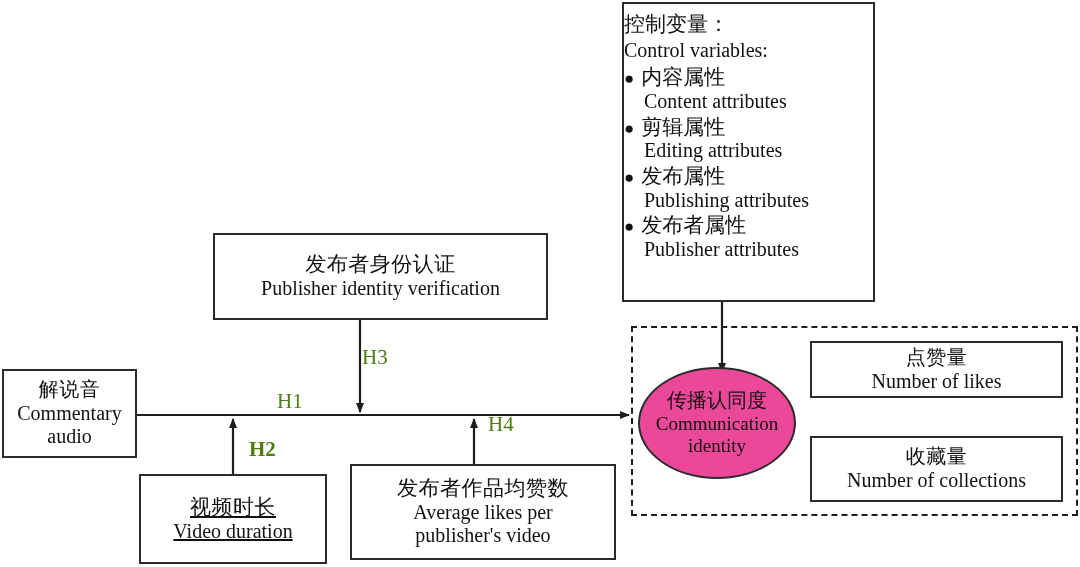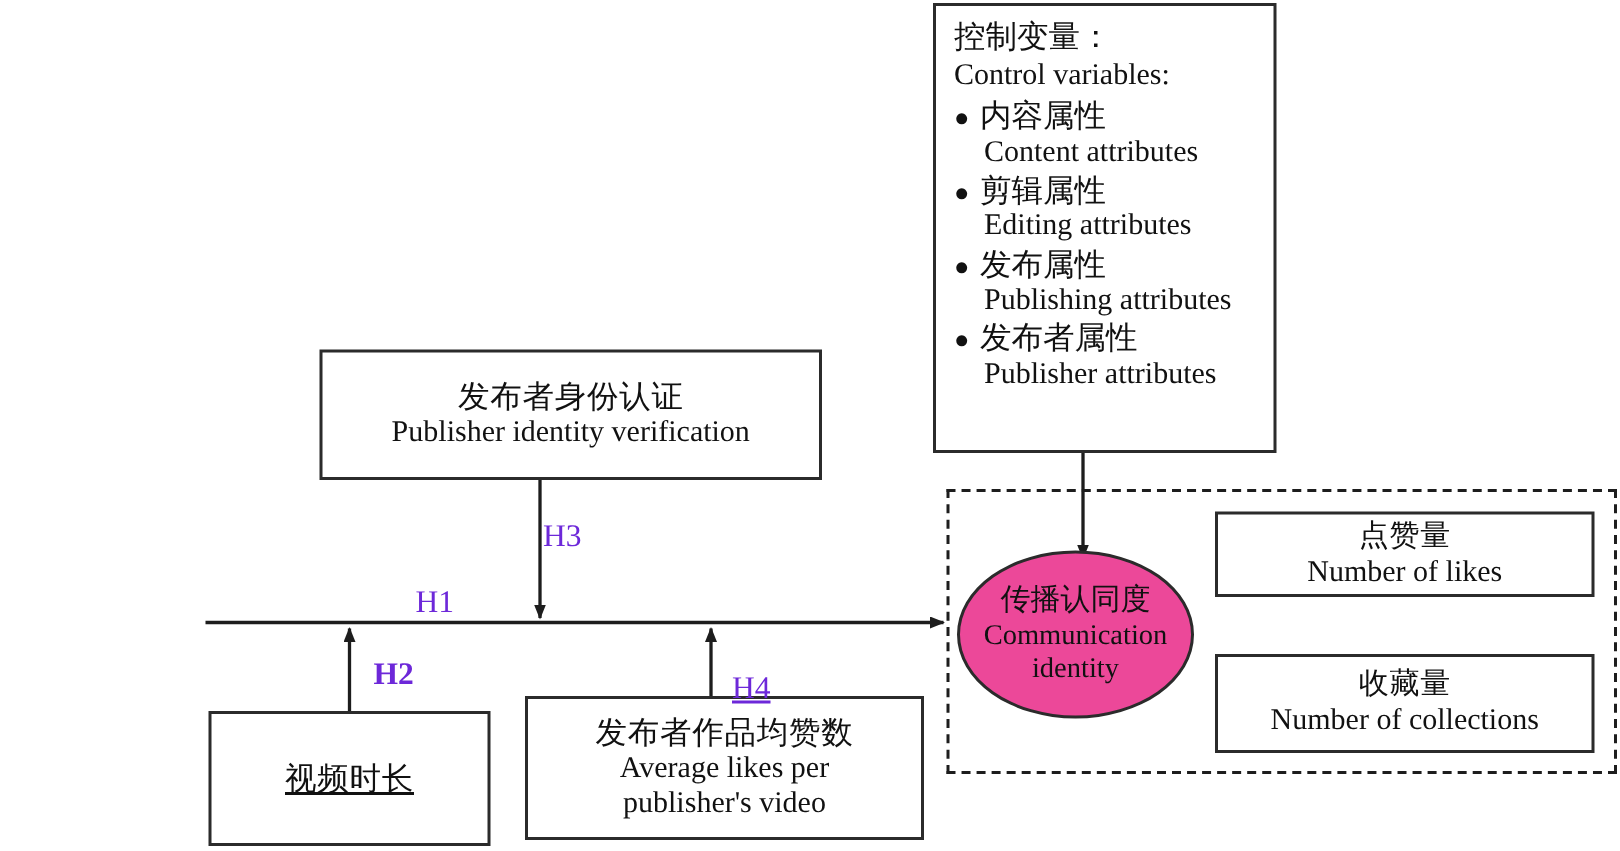--- a/index.html
+++ b/index.html
@@ -43,26 +43,26 @@
   }
   .node .en {
     font-size: 20px;
     white-space: nowrap;
   }
 
   
   #control-box {
     left: 622px;
     top: 2px;
-    width: 229px;
+    width: 253px;
     height: 300px;
     align-items: flex-start;
     justify-content: flex-start;
     text-align: left;
-    padding: 8px 10px 6px 12px;
+    padding: 8px 10px 6px 0;
   }
   #control-box .hdr-cn { font-size: 21px; margin-bottom: 2px; }
   #control-box .hdr-en { font-size: 20px; margin-bottom: 3px; }
   #control-box ul {
     list-style: none;
     margin: 0;
     padding: 0;
     width: 100%;
   }
   #control-box li { margin: 0 0 1px 0; }
@@ -123,27 +123,27 @@
   #commentary-box { left: 2px; top: 369px; width: 135px; height: 89px; }
   #commentary-box .cn { font-size: 20px; }
   #commentary-box .en { font-size: 20px; }
   #video-duration-box { left: 139px; top: 474px; width: 188px; height: 90px; text-decoration: underline; }
   #avg-likes-box { left: 350px; top: 464px; width: 266px; height: 96px; }
   #avg-likes-box .en { font-size: 20px; }
 
   .edge-label {
     position: absolute;
     font-size: 21px;
-    color: #6d28d9;
+    color: #4d7c0f;
     white-space: nowrap;
   }
   #label-h1 { left: 277px; top: 389px; }
   #label-h2 { left: 249px; top: 437px; font-weight: bold; }
   #label-h3 { left: 362px; top: 345px; }
-  #label-h4 { left: 488px; top: 446px; text-decoration: underline; }
+  #label-h4 { left: 488px; top: 412px; }
 </style>
 </head>
 <body>
 
 <div id="canvas">
 
   <svg class="layer" viewBox="0 0 1080 567">
     <defs>
       <marker id="arrowhead" markerWidth="10" markerHeight="8" refX="9" refY="4" orient="auto" markerUnits="userSpaceOnUse">
         <path d="M0,0 L10,4 L0,8 Z" fill="#1d1d1d"></path>
@@ -196,23 +196,29 @@
     </ul>
   </div>
 
   <div id="outcome-container"></div>
 
   <div class="node" id="verification-box">
     <div class="cn">发布者身份认证</div>
     <div class="en">Publisher identity verification</div>
   </div>
 
+  <div class="node" id="commentary-box">
+    <div class="cn">解说音</div>
+    <div class="en">Commentary</div>
+    <div class="en">audio</div>
+  </div>
 
   <div class="node" id="video-duration-box">
     <div class="cn">视频时长</div>
+    <div class="en">Video duration</div>
   </div>
 
   <div class="node" id="avg-likes-box">
     <div class="cn">发布者作品均赞数</div>
     <div class="en">Average likes per</div>
     <div class="en">publisher's video</div>
   </div>
 
   <div id="communication-identity">
     <div class="cn">传播认同度</div>

